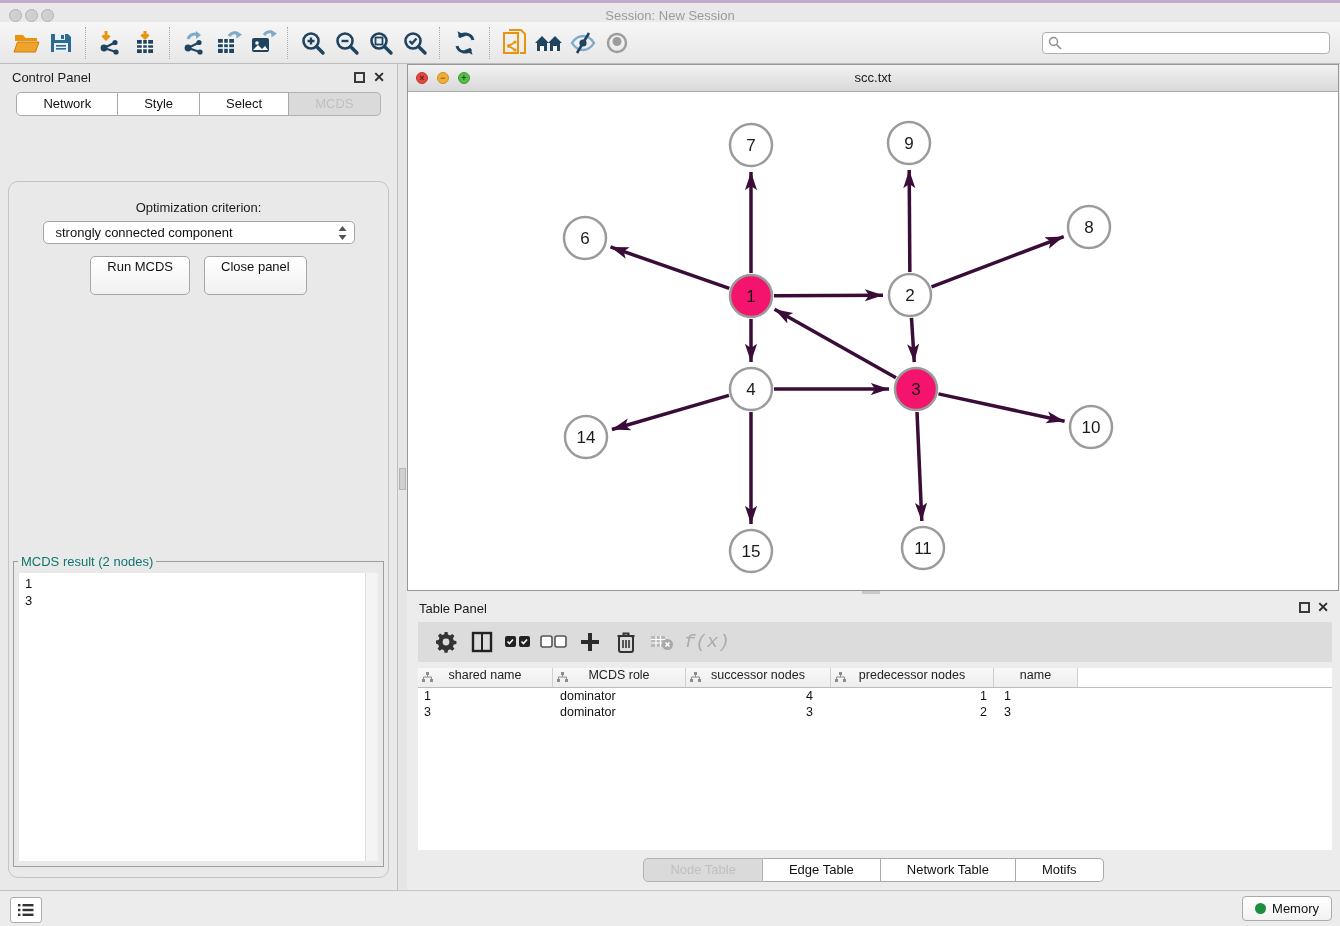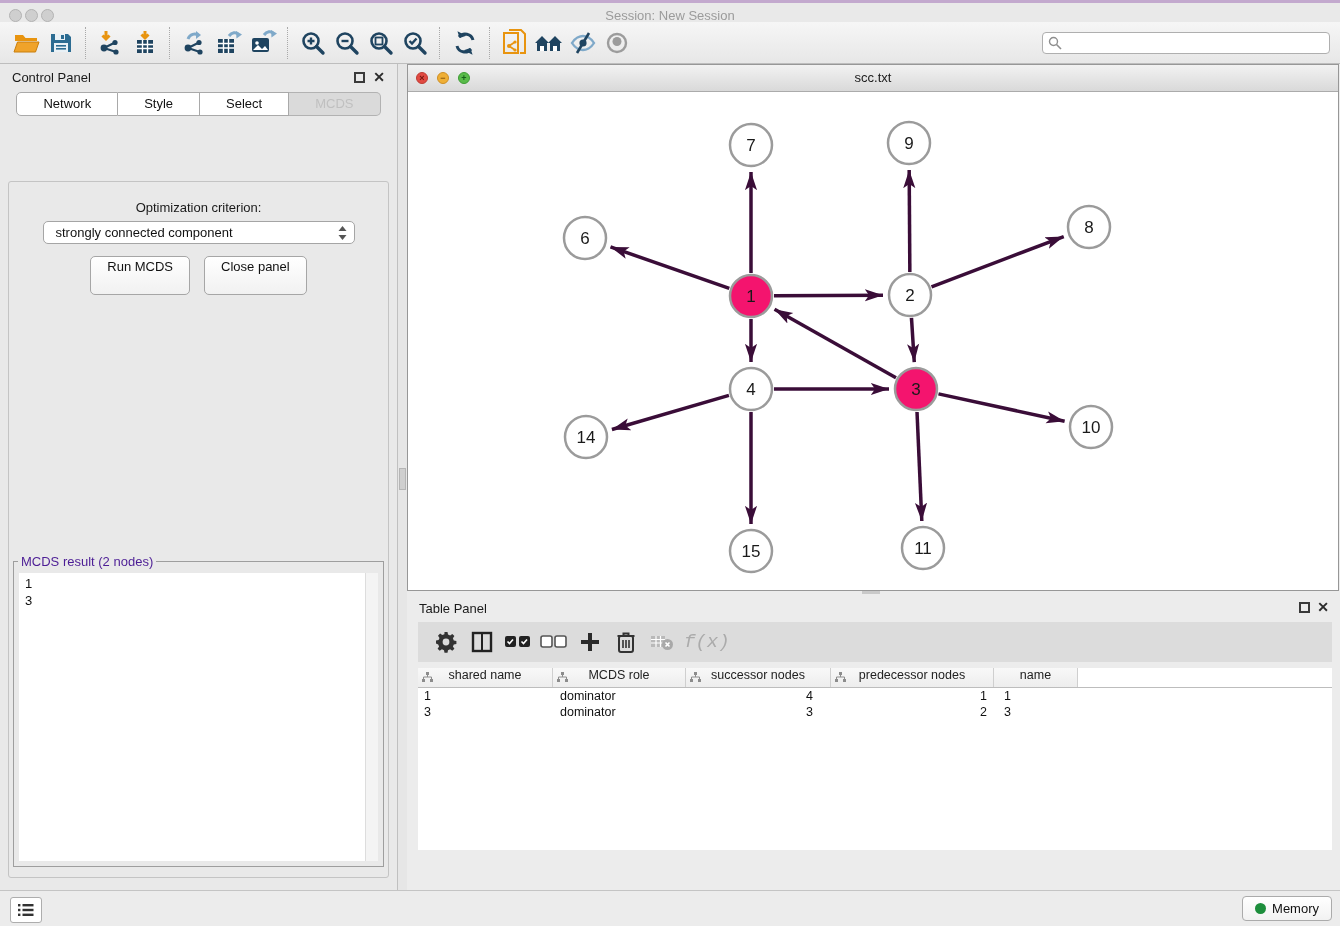--- a/index.html
+++ b/index.html
@@ -39,39 +39,39 @@
   .cp-header .panel-float{right:32px;}
   .cp-header .panel-close{right:12px;}
   .tabs-row{display:flex;justify-content:center;position:relative;z-index:2;}
   .tab{display:inline-block;padding:3px 26px 4px;background:#FFF;border:1px solid #A9A9A9;border-left:none;
        font-size:13px;color:#111;cursor:default;}
   .tab:first-child{border-left:1px solid #A9A9A9;border-radius:5px 0 0 5px;}
   .tab:last-child{border-radius:0 5px 5px 0;}
   .tab.selected{background:#DADADA;color:#C0C0C0;border-color:#B2B2B2;}
   .cp-pane{
     position:absolute;left:8px;right:8px;top:117px;bottom:12px;background:#E9E9E9;
-    border:1px solid #C4C4C4;border-radius:3px;
+    border:1px solid #C4C4C4;border-radius:10px;
   }
   .opt-label{text-align:center;margin-top:18px;font-size:13px;color:#1A1A1A;}
   .mac-select{
     position:relative;margin:6px auto 0;width:312px;height:23px;background:#FFF;
     border:1px solid #A5A5A5;border-radius:5px;box-sizing:border-box;
     font-size:13px;color:#111;line-height:21px;padding-left:12px;cursor:default;
   }
   .sel-chevron{position:absolute;right:6px;top:3px;}
   .btn-row{display:flex;justify-content:center;gap:14px;margin-top:12px;}
   .mac-btn{
     background:linear-gradient(#FFFFFF,#F1F1F1);border:1px solid #A6A6A6;border-radius:5px;
     padding:2px 16px 20px;font-size:13px;color:#111;font-family:"Liberation Sans",sans-serif;cursor:default;
   }
   .result-group{
     position:absolute;left:4px;right:4px;top:372px;bottom:10px;
     border:1px solid #9E9E9E;margin:0;padding:0;
   }
-  .result-group legend{font-size:13px;color:#4c1d95;margin-left:4px;padding:0 3px;}
+  .result-group legend{font-size:13px;color:#0f766e;margin-left:4px;padding:0 3px;}
   .result-area{position:absolute;left:5px;right:5px;top:4px;bottom:5px;background:#FFF;overflow:hidden;}
   .result-scrollbar{position:absolute;right:0;top:0;bottom:0;width:12px;background:#F4F4F4;border-left:1px solid #DDDDDD;}
   .result-line{font-size:13px;color:#111;line-height:17px;padding-left:6px;}
   .v-splitter{position:absolute;left:398px;top:64px;width:9px;height:826px;background:#E6E6E6;}
   .v-handle{position:absolute;left:1px;top:404px;width:7px;height:22px;background:#CFCFCF;border:1px solid #B5B5B5;box-sizing:border-box;}
   
   .net-window{
     position:absolute;left:407px;top:64px;width:932px;height:527px;box-sizing:border-box;
     border:1px solid #979797;background:#FFF;
   }
@@ -546,20 +546,26 @@
         </div>
         <div class="nt-row">
           <div class="nt-cell" style="width: 135px; text-align: left; padding-left: 6px; padding-right: 0px;">3</div>
           <div class="nt-cell" style="width: 133px; text-align: left; padding-left: 7px; padding-right: 0px;">dominator</div>
           <div class="nt-cell" style="width: 145px; text-align: right; padding-left: 0px; padding-right: 18px;">3</div>
           <div class="nt-cell" style="width: 163px; text-align: right; padding-left: 0px; padding-right: 7px;">2</div>
           <div class="nt-cell" style="width: 84px; text-align: left; padding-left: 10px; padding-right: 0px;">3</div>
         </div>
       </div>
   </div>
+  <div class="tp-tabs">
+      <span class="tab selected">Node Table</span>
+      <span class="tab">Edge Table</span>
+      <span class="tab">Network Table</span>
+      <span class="tab">Motifs</span>
+    </div>
 </div>
 
 <div class="status-bar">
   <div class="list-btn">
     <svg width="16" height="14" viewBox="0 0 16 14">
         <g fill="#333">
           <rect x="0" y="1" width="2.4" height="2.4"></rect>
           <rect x="4.5" y="1" width="11" height="2.4"></rect>
           <rect x="0" y="5.8" width="2.4" height="2.4"></rect>
           <rect x="4.5" y="5.8" width="11" height="2.4"></rect>

